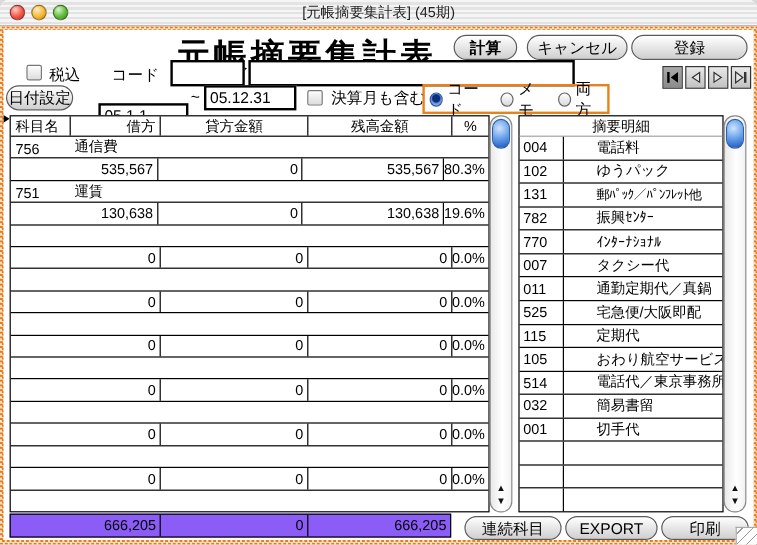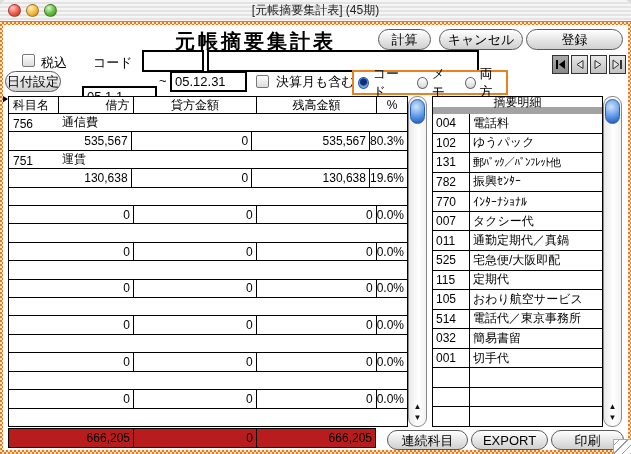--- a/index.html
+++ b/index.html
@@ -27,28 +27,28 @@
   .titlebar-text { width:100%; text-align:center; font-size:12px; color:#222; }
   
   .content {
     position:absolute; top:22px; left:0; right:0; bottom:0;
     background: repeating-conic-gradient(#e8791c 0% 25%, #fbe3c6 0% 50%) 0 0/4px 4px;
     padding: 3px 3px 4px 3px;
   }
   .inner { position:relative; width:100%; height:100%; background:#fff; overflow:hidden; }
   
   .page-title { position:absolute; left:0; right:120px; top:3px; text-align:center;
-    font-size:20px; font-weight:bold; letter-spacing:3px; color:#000; }
+    font-size:28px; font-weight:bold; letter-spacing:3px; color:#000; }
   .pill {
     position:absolute; height:21px; border:1px solid #5a5a5a; border-radius:11px;
     background: linear-gradient(#ffffff,#e9e9e9 45%,#cfcfcf);
     font-size:13px; color:#000; text-align:center; line-height:19px; cursor:pointer;
     box-shadow: inset 0 1px 0 #fff;
   }
-  .btn-calc { left:375px; top:4px; width:53px; }
+  .btn-calc { left:375px; top:4px; width:53px;font-weight:bold; }
   .btn-cancel { left:436px; top:4px; width:84px; }
   .btn-save { left:523px; top:4px; width:97px; }
   
   .cb { position:absolute; width:13px; height:13px; border:1px solid #777;
         background:linear-gradient(#fdfdfd,#dcdcdc); border-radius:2px;
         box-shadow: inset 0 1px 1px rgba(255,255,255,.9); }
   .lbl { position:absolute; font-size:13px; color:#000; white-space:nowrap; }
   .tax-cb { left:19px; top:29px; }
   .tax-lbl { left:38px; top:29px;text-align:right; }
   .code-lbl { left:90px; top:29px; }
@@ -106,31 +106,31 @@
   .vscroll.left { left:405px; } .vscroll.right { left:600px; }
   .vthumb { position:absolute; top:2px; left:1px; width:15px; height:25px; border-radius:8px;
     background: radial-gradient(circle at 40% 30%, #cfe4fb, #5a96e8 55%, #1f55b0);
     border:1px solid #2a5fb0; cursor:grab; }
   .sarrow { position:absolute; left:0; width:100%; text-align:center; font-size:8px;
     color:#111; line-height:10px; cursor:pointer; }
   .sarrow.up { bottom:14px; } .sarrow.down { bottom:3px; }
   
   .rtable { position:absolute; left:429px; top:71px; width:171px; height:331px;
     border:1px solid #000; display:flex; flex-direction:column; font-size:12px; background:#fff; }
-  .rt-header { height:17px; border-bottom:7px solid #a3a3a3; display:flex; align-items:center;
+  .rt-header { height:17px; border-bottom:1px solid #a3a3a3; display:flex; align-items:center;
     justify-content:center; }
-  .rrow { flex:1; display:flex; border-bottom:1px solid #000; align-items:center; min-height:0; }
+  .rrow { flex:1; display:flex; border-bottom:1px solid #000; align-items:center; min-height:0;gap:24px; }
   .rrow:last-child { border-bottom:none; }
   .rrow .dcode { width:37px; padding-left:3px; height:100%; display:flex; align-items:center;
     border-right:1px solid #000; }
   .rrow .dname { flex:1; padding-left:3px; white-space:nowrap; overflow:hidden; }
   .rrow .dname.cond { font-size:11px; letter-spacing:-.5px; }
   
   .totals { position:absolute; left:5px; top:403px; width:368px; height:20px;
-    border:1px solid #000; display:flex; font-size:12px; background:#b91c1c; }
+    border:1px solid #000; display:flex; font-size:12px; background:#8b5cf6; }
   .totals .num { text-align:right; padding-right:3px; display:flex; align-items:center;
     justify-content:flex-end; height:100%; }
   .totals .t1 { width:124px; } .totals .t2 { width:123px; border-left:1px solid #000; }
   .totals .t3 { flex:1; border-left:1px solid #000; }
   .btn-cont { left:384px; top:405px; width:81px; height:20px; }
   .btn-export { left:468px; top:405px; width:77px; height:20px;text-align:center; }
   .btn-print { left:548px; top:405px; width:73px; height:20px; }
   .resize-handle { position:absolute; right:0; bottom:0; width:18px; height:15px; background:#fff;
     border-left:1px solid #aaa; border-top:1px solid #aaa;
     background-image: repeating-linear-gradient(135deg, #fff 0 3px, #9a9a9a 3px 4px, #fff 4px 6px); }

